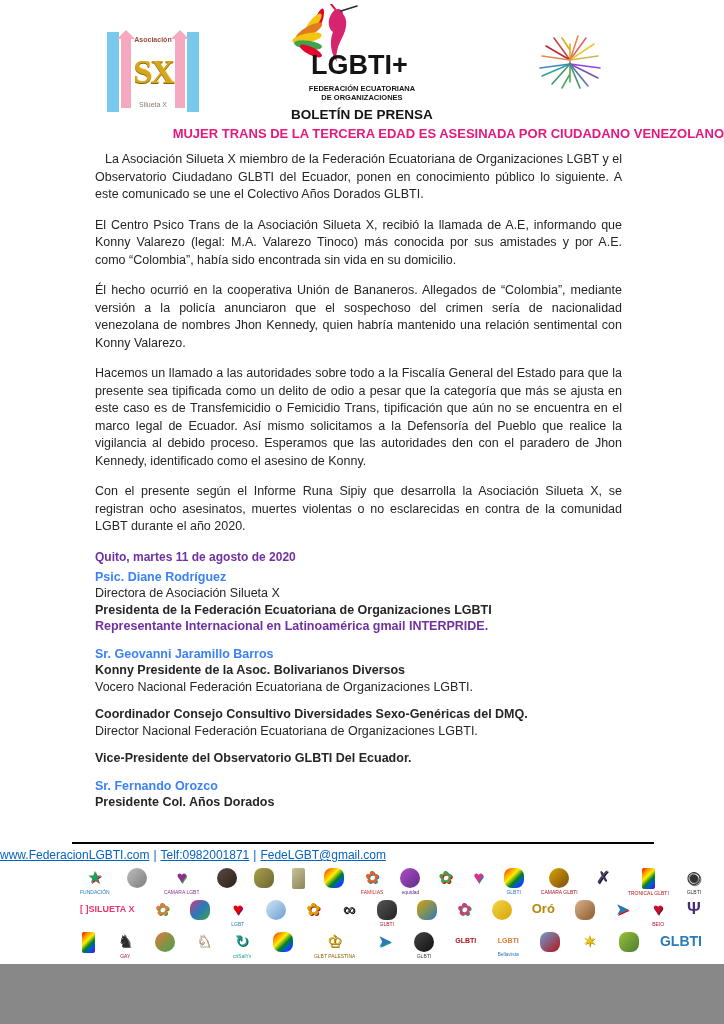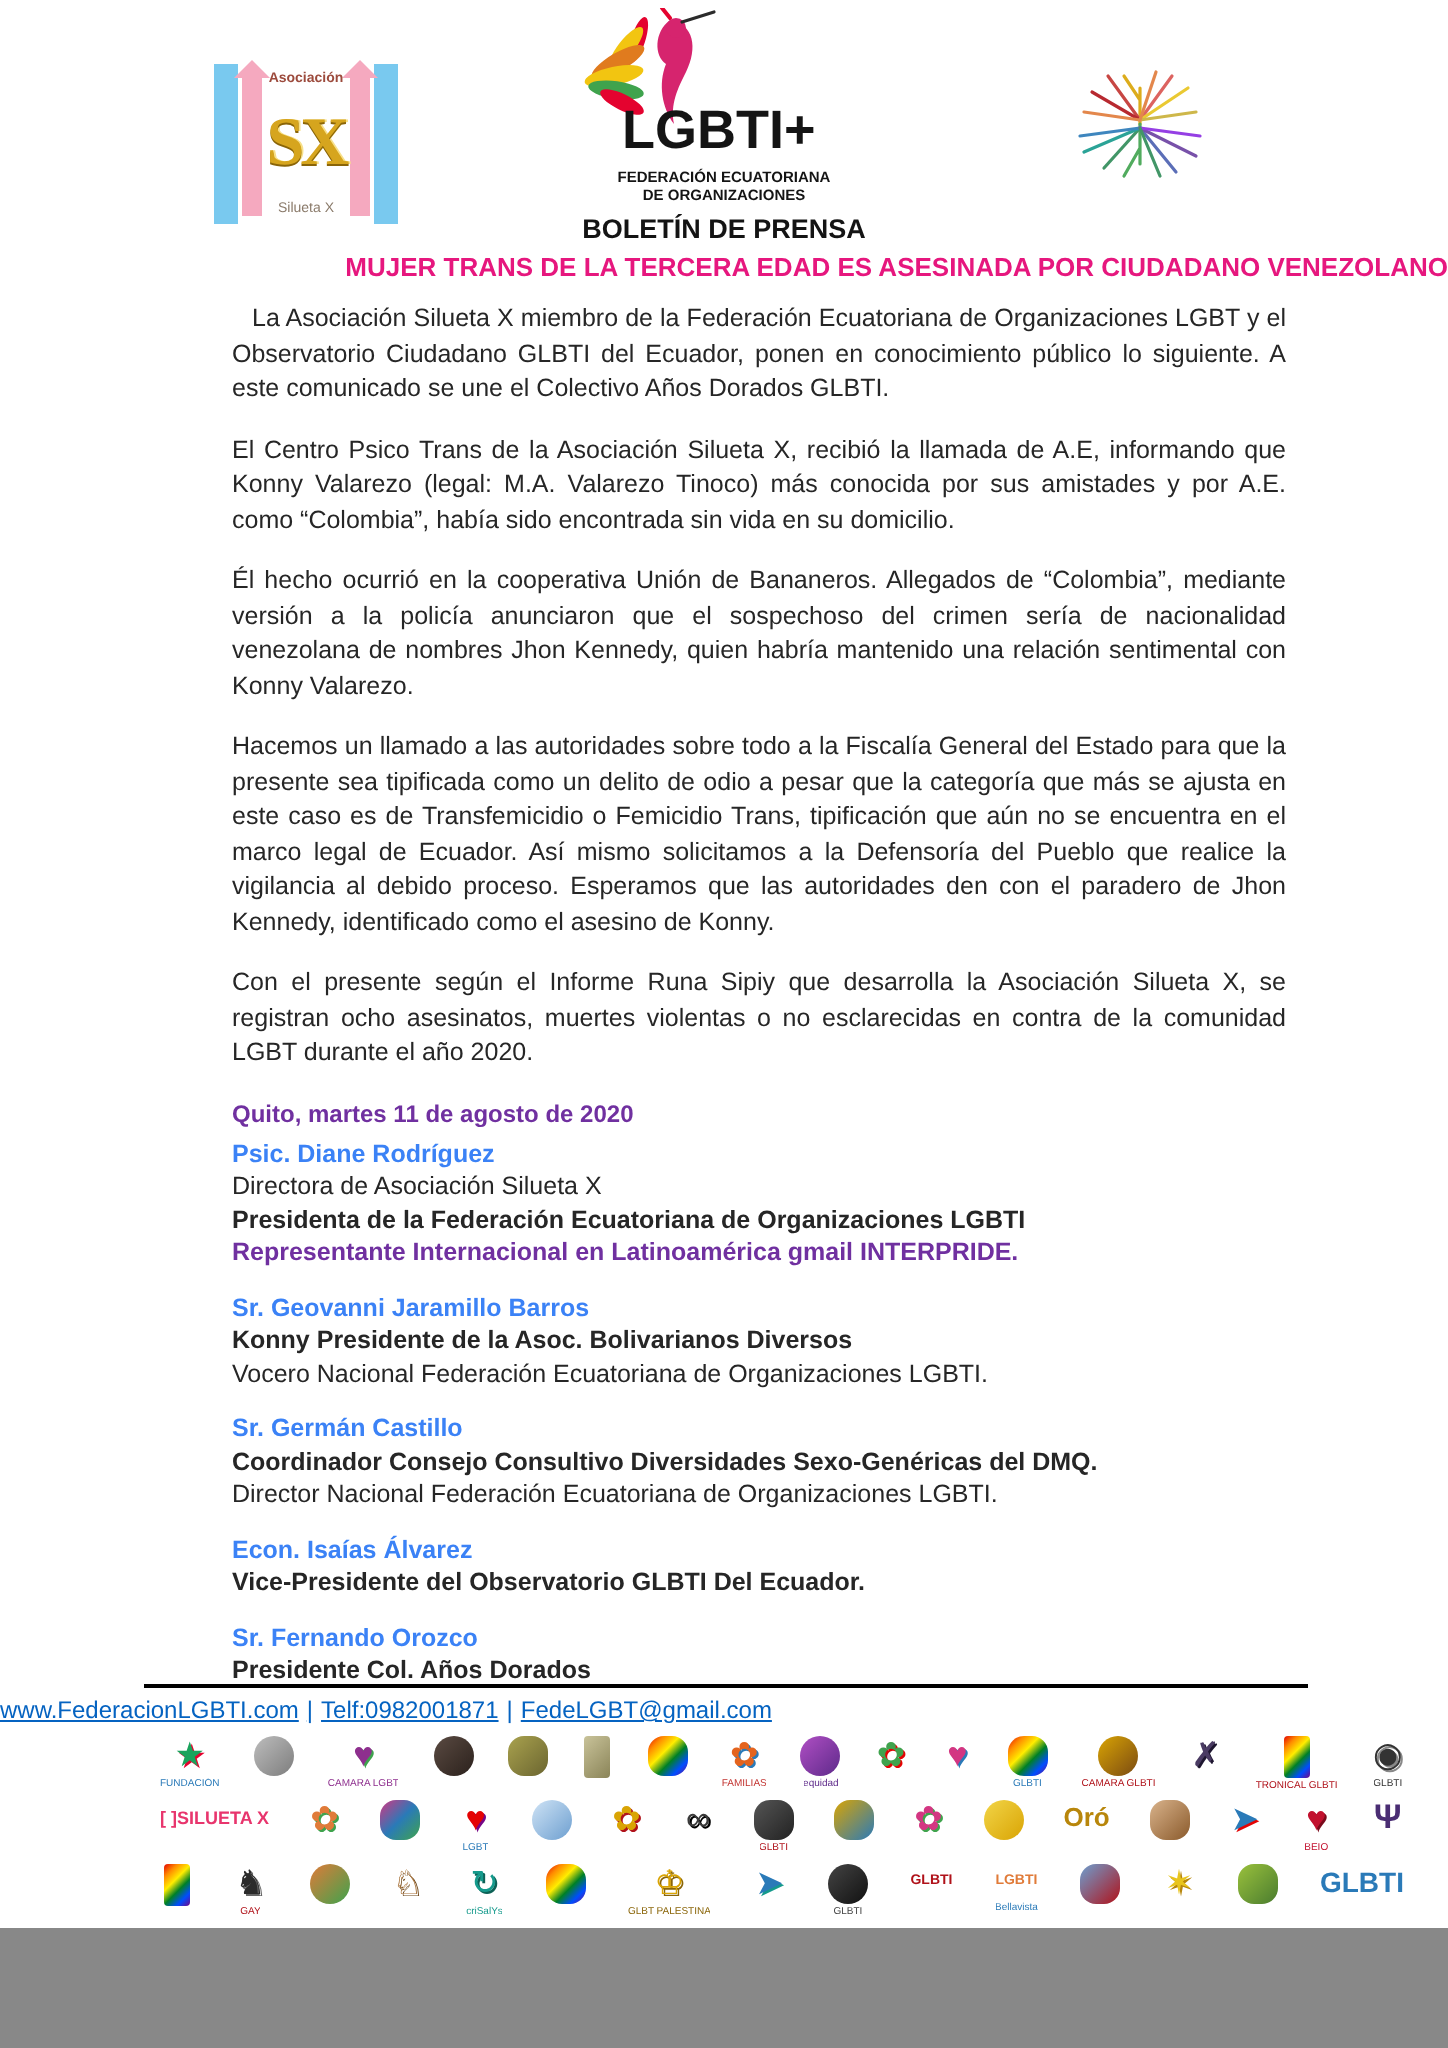--- a/index.html
+++ b/index.html
@@ -38,21 +38,21 @@
 
   .logo-tree { position:absolute; left:528px; top:26px; width:84px; height:80px; }
 
   
   .doc-title { position:absolute; top:107px; left:0; right:0; text-align:center;
     font-size:13.5px; font-weight:bold; color:#141414; }
   .doc-subtitle { position:absolute; top:126px; left:0; right:0; text-align:right;
     font-size:13px; font-weight:bold; color:#e6177e; }
 
   
-  .content { position:absolute; top:151px; left:116px; width:527px; }
+  .content { position:absolute; top:151px; left:95px; width:527px; }
   .content p { font-size:12.5px; line-height:17.5px; text-align:justify;
     margin-bottom:13px; color:#262626; }
   .content p.indent { text-indent:10px; }
   .dateline { text-align:left; font-size:12px; font-weight:bold; color:#7030a0;
     margin:2px 0 4px 0; line-height:16px; }
 
   .sig { margin-bottom:11px; }
   .sig-name { font-size:12.5px; font-weight:bold; color:#3b82f6; line-height:16.5px; }
   .sig-line { font-size:12.5px; color:#262626; line-height:16.5px; }
   .sig-line.bold { font-weight:bold; }
@@ -161,27 +161,25 @@
       <div class="sig-line purple">Representante Internacional en Latinoamérica gmail INTERPRIDE.</div>
     </div>
 
     <div class="sig">
       <div class="sig-name">Sr. Geovanni Jaramillo Barros</div>
       <div class="sig-line bold">Konny Presidente de la Asoc. Bolivarianos Diversos</div>
       <div class="sig-line">Vocero Nacional Federación Ecuatoriana de Organizaciones LGBTI.</div>
     </div>
 
     <div class="sig">
-      <div class="sig-name">Sr. Germán Castillo</div>
       <div class="sig-line bold">Coordinador Consejo Consultivo Diversidades Sexo-Genéricas del DMQ.</div>
       <div class="sig-line">Director Nacional Federación Ecuatoriana de Organizaciones LGBTI.</div>
     </div>
 
     <div class="sig">
-      <div class="sig-name">Econ. Isaías Álvarez</div>
       <div class="sig-line bold">Vice-Presidente del Observatorio GLBTI Del Ecuador.</div>
     </div>
 
     <div class="sig">
       <div class="sig-name">Sr. Fernando Orozco</div>
       <div class="sig-line bold">Presidente Col. Años Dorados</div>
     </div>
   </div>
 
   <div class="footer-rule"></div>

